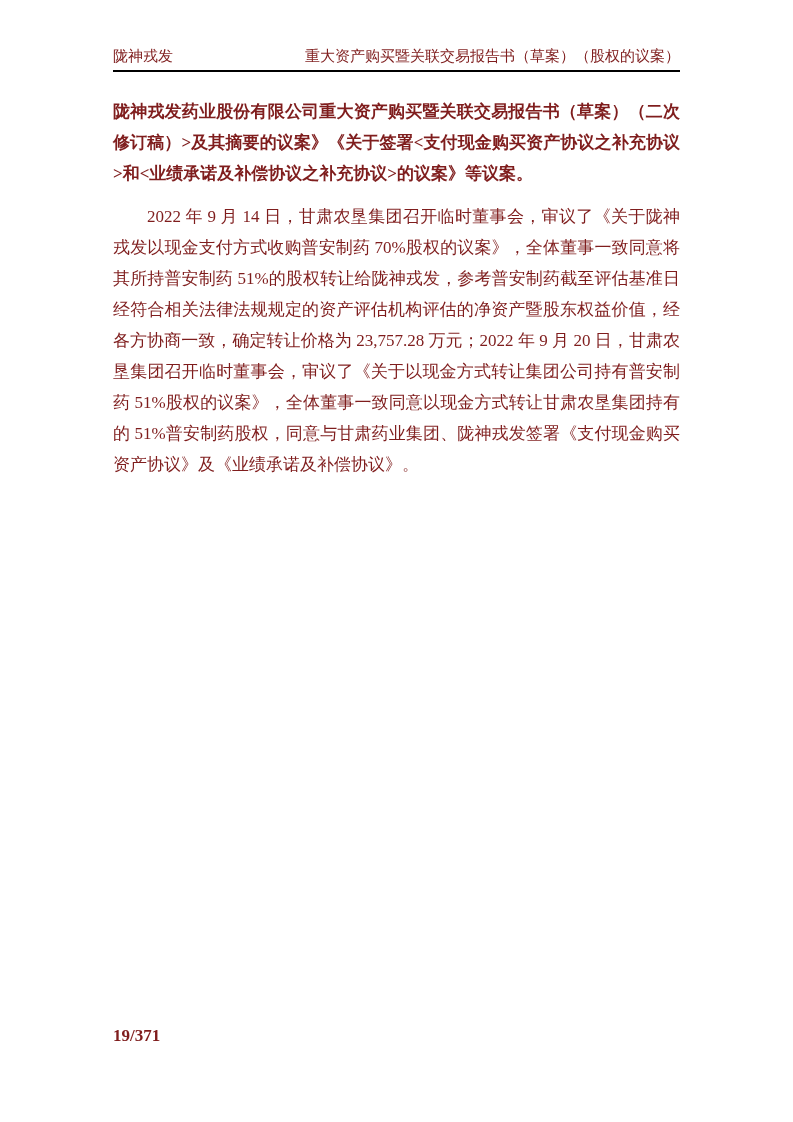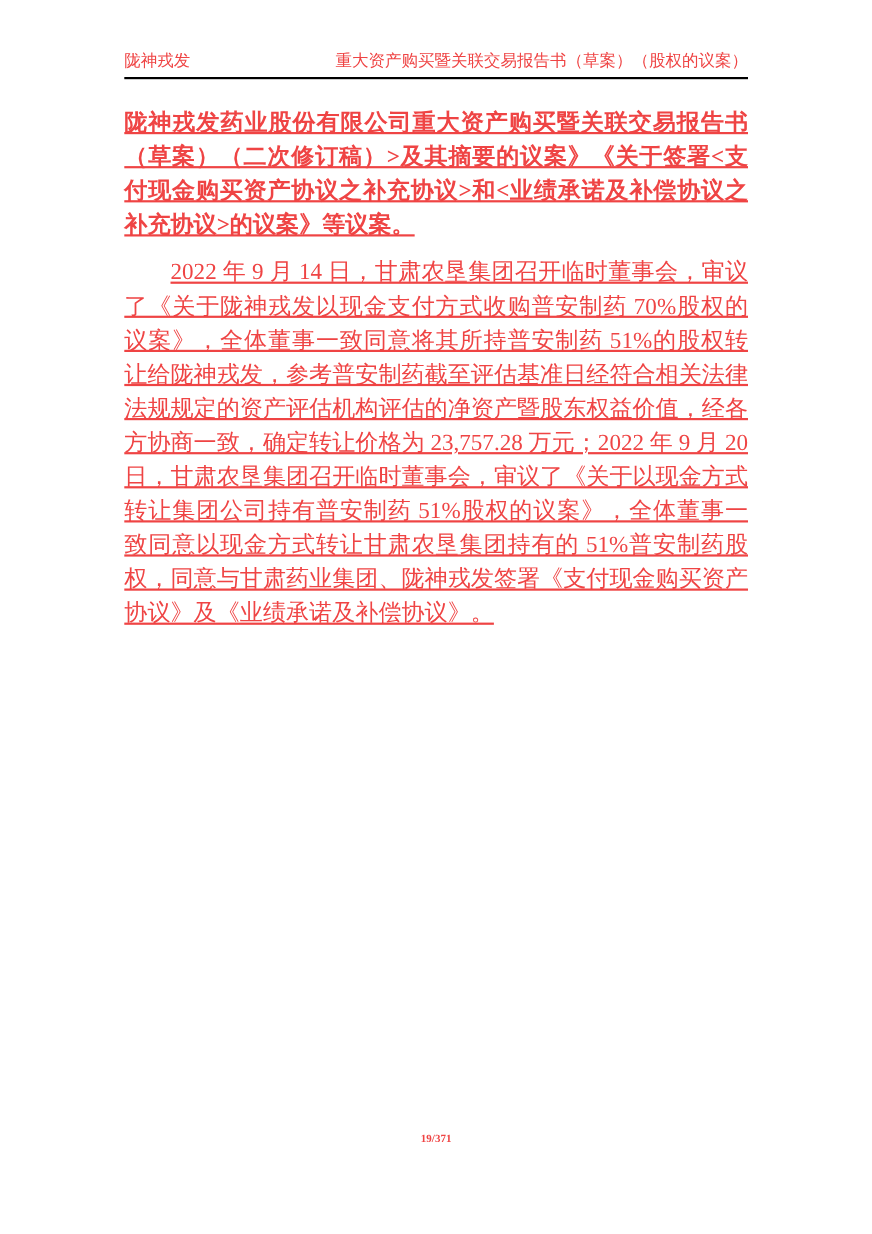--- a/index.html
+++ b/index.html
@@ -5,21 +5,21 @@
   html, body {
     margin: 0;
     padding: 0;
     background: #ffffff;
   }
   .page {
     position: relative;
     width: 793px;
     height: 1122px;
     background: #ffffff;
-    color: #ef4444;
+    color: #7f1d1d;
     font-family: "Liberation Serif", "DejaVu Serif", serif;
     overflow: hidden;
     box-sizing: border-box;
   }
   .content {
     position: absolute;
     left: 113px;
     top: 0;
     width: 567px;
   }
@@ -30,39 +30,38 @@
     padding-top: 47px;
     padding-bottom: 5px;
     border-bottom: 2px solid #000000;
     font-size: 15px;
     line-height: 18px;
   }
   .header .h-left { white-space: nowrap; }
   .header .h-right { white-space: nowrap; }
   .body { margin-top: 24px; }
   .body p {
-    font-size: 21px;
+    font-size: 17px;
     line-height: 31px;
     margin: 0 0 12px 0;
     text-align: justify;
     text-justify: inter-character;
     word-break: break-all;
     text-indent: 2em;
-    text-decoration: underline;
   }
   .body p.continuation { text-indent: 0; }
   .body p.bold-kai { font-weight: bold; }
   .body p.heading { margin-bottom: 12px; }
   .footer {
     position: absolute;
     top: 1026px;
     left: 113px;
     width: 567px;
-    text-align: center;
-    font-size: 10px;
+    text-align: left;
+    font-size: 17px;
     font-weight: bold;
     line-height: 20px;
   }
 </style>
 </head>
 <body>
 
 <div class="page">
   <div class="content">
 

